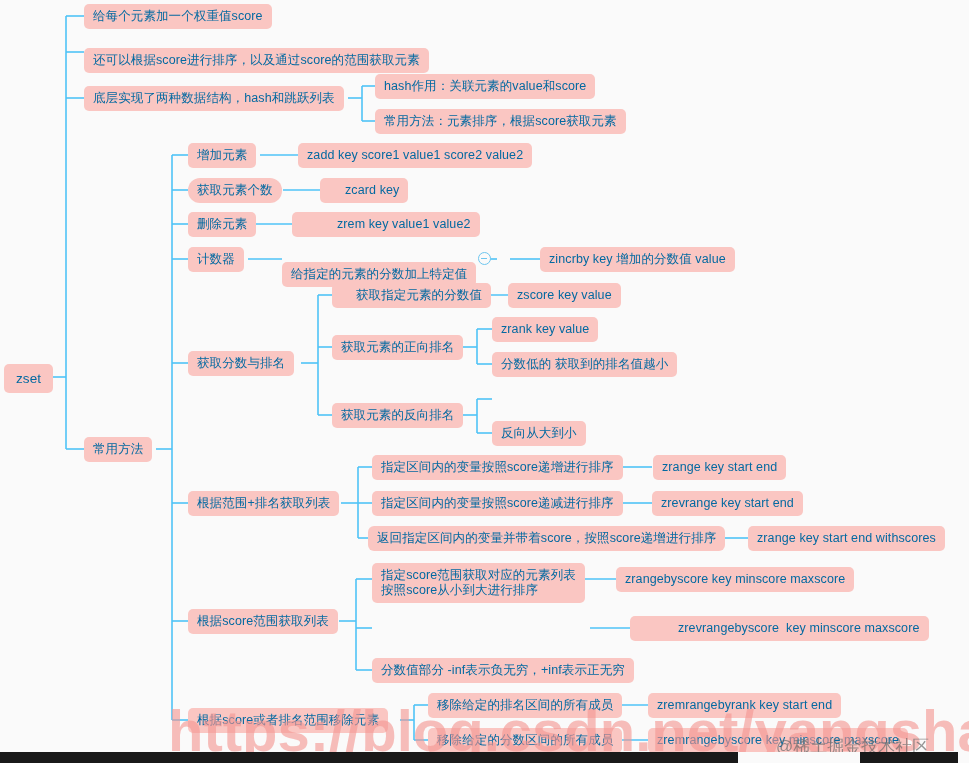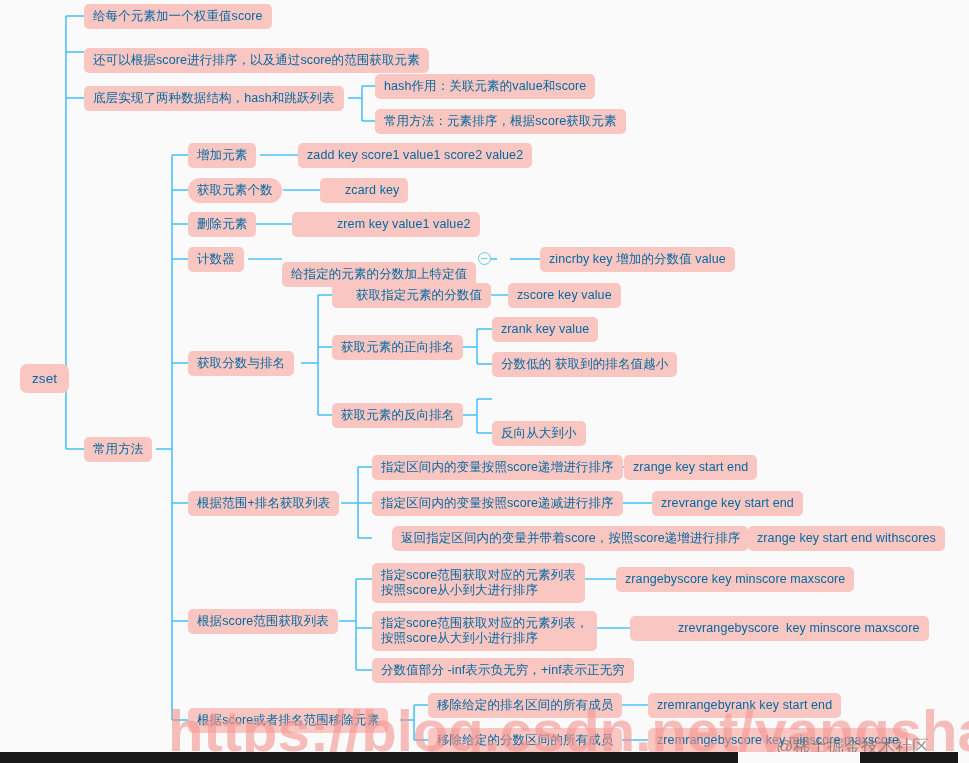--- a/index.html
+++ b/index.html
@@ -173,21 +173,21 @@
 
       <path d="M400 720 H 414"></path>
       <path d="M414 705 V 740"></path>
       <path d="M414 705 H 428"></path>
       <path d="M414 740 H 428"></path>
       <path d="M606 705 H 648"></path>
       <path d="M606 740 H 648"></path>
     </g>
   </svg>
 
-  <div class="node root" style="left:20px; top:364px;border-radius:7px;">zset</div>
+  <div class="node root" style="left:4px; top:364px;">zset</div>
 
   <div class="node" style="left:84px; top:4px;">给每个元素加一个权重值score</div>
   <div class="node" style="left:84px; top:48px;">还可以根据score进行排序，以及通过score的范围获取元素</div>
   <div class="node" style="left:84px; top:86px;">底层实现了两种数据结构，hash和跳跃列表</div>
   <div class="node" style="left:375px; top:74px;">hash作用：关联元素的value和score</div>
   <div class="node" style="left:375px; top:109px;">常用方法：元素排序，根据score获取元素</div>
 
   <div class="node" style="left:84px; top:437px;">常用方法</div>
 
   <div class="node" style="left:188px; top:143px;">增加元素</div>
@@ -208,32 +208,30 @@
   <div class="node" style="left:332px; top:283px;padding-left:24px;">获取指定元素的分数值</div>
   <div class="node" style="left:508px; top:283px;">zscore key value</div>
   <div class="node" style="left:332px; top:335px;">获取元素的正向排名</div>
   <div class="node" style="left:492px; top:317px;">zrank key value</div>
   <div class="node" style="left:492px; top:352px;">分数低的 获取到的排名值越小</div>
   <div class="node" style="left:332px; top:403px;">获取元素的反向排名</div>
   <div class="node" style="left:492px; top:421px;">反向从大到小</div>
 
   <div class="node" style="left:188px; top:491px;">根据范围+排名获取列表</div>
   <div class="node" style="left:372px; top:455px;">指定区间内的变量按照score递增进行排序</div>
-  <div class="node" style="left:624px; top:455px;">zrange key start end</div>
+  <div class="node" style="left:653px; top:455px;">zrange key start end</div>
   <div class="node" style="left:372px; top:491px;">指定区间内的变量按照score递减进行排序</div>
   <div class="node" style="left:652px; top:491px;">zrevrange key start end</div>
-  <div class="node" style="left:392px; top:526px;border-radius:6px;">返回指定区间内的变量并带着score，按照score递增进行排序</div>
+  <div class="node" style="left:368px; top:526px;border-radius:6px;">返回指定区间内的变量并带着score，按照score递增进行排序</div>
   <div class="node" style="left:748px; top:526px;">zrange key start end withscores</div>
 
   <div class="node" style="left:188px; top:609px;">根据score范围获取列表</div>
   <div class="node" style="left:372px; top:563px;">指定score范围获取对应的元素列表
 按照score从小到大进行排序</div>
   <div class="node" style="left:616px; top:567px;">zrangebyscore key minscore maxscore</div>
-  <div class="node" style="left:372px; top:611px;">指定score范围获取对应的元素列表，
-按照score从大到小进行排序</div>
   <div class="node" style="left:630px; top:616px;padding-left:48px;">zrevrangebyscore  key minscore maxscore</div>
   <div class="node" style="left:372px; top:658px;">分数值部分 -inf表示负无穷，+inf表示正无穷</div>
 
   <div class="node" style="left:188px; top:708px;">根据score或者排名范围移除元素</div>
   <div class="node" style="left:428px; top:693px;">移除给定的排名区间的所有成员</div>
   <div class="node" style="left:648px; top:693px;">zremrangebyrank key start end</div>
   <div class="node" style="left:428px; top:728px;">移除给定的分数区间的所有成员</div>
   <div class="node" style="left:648px; top:728px;">zremrangebyscore key minscore maxscore</div>
 
   <div class="watermark">https://blog.csdn.net/yangshangwei</div>

